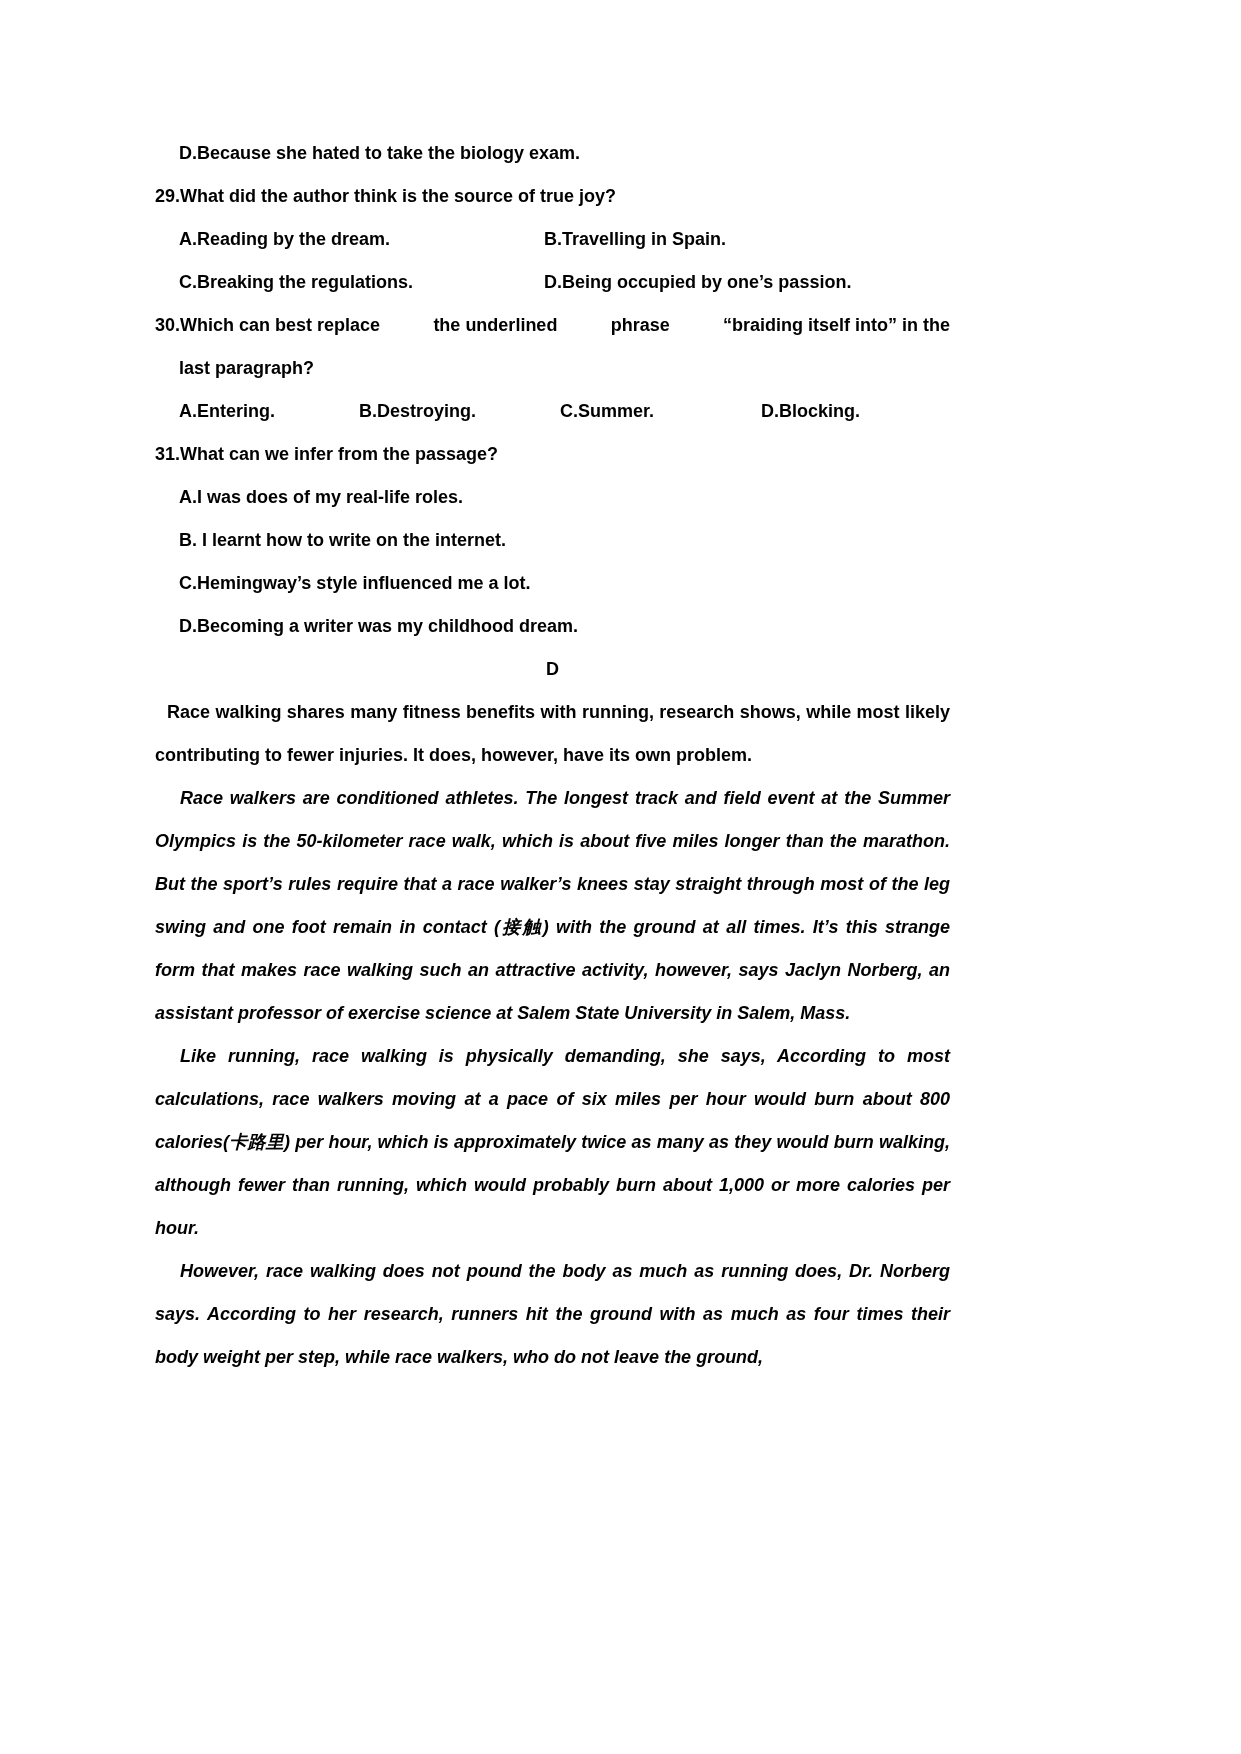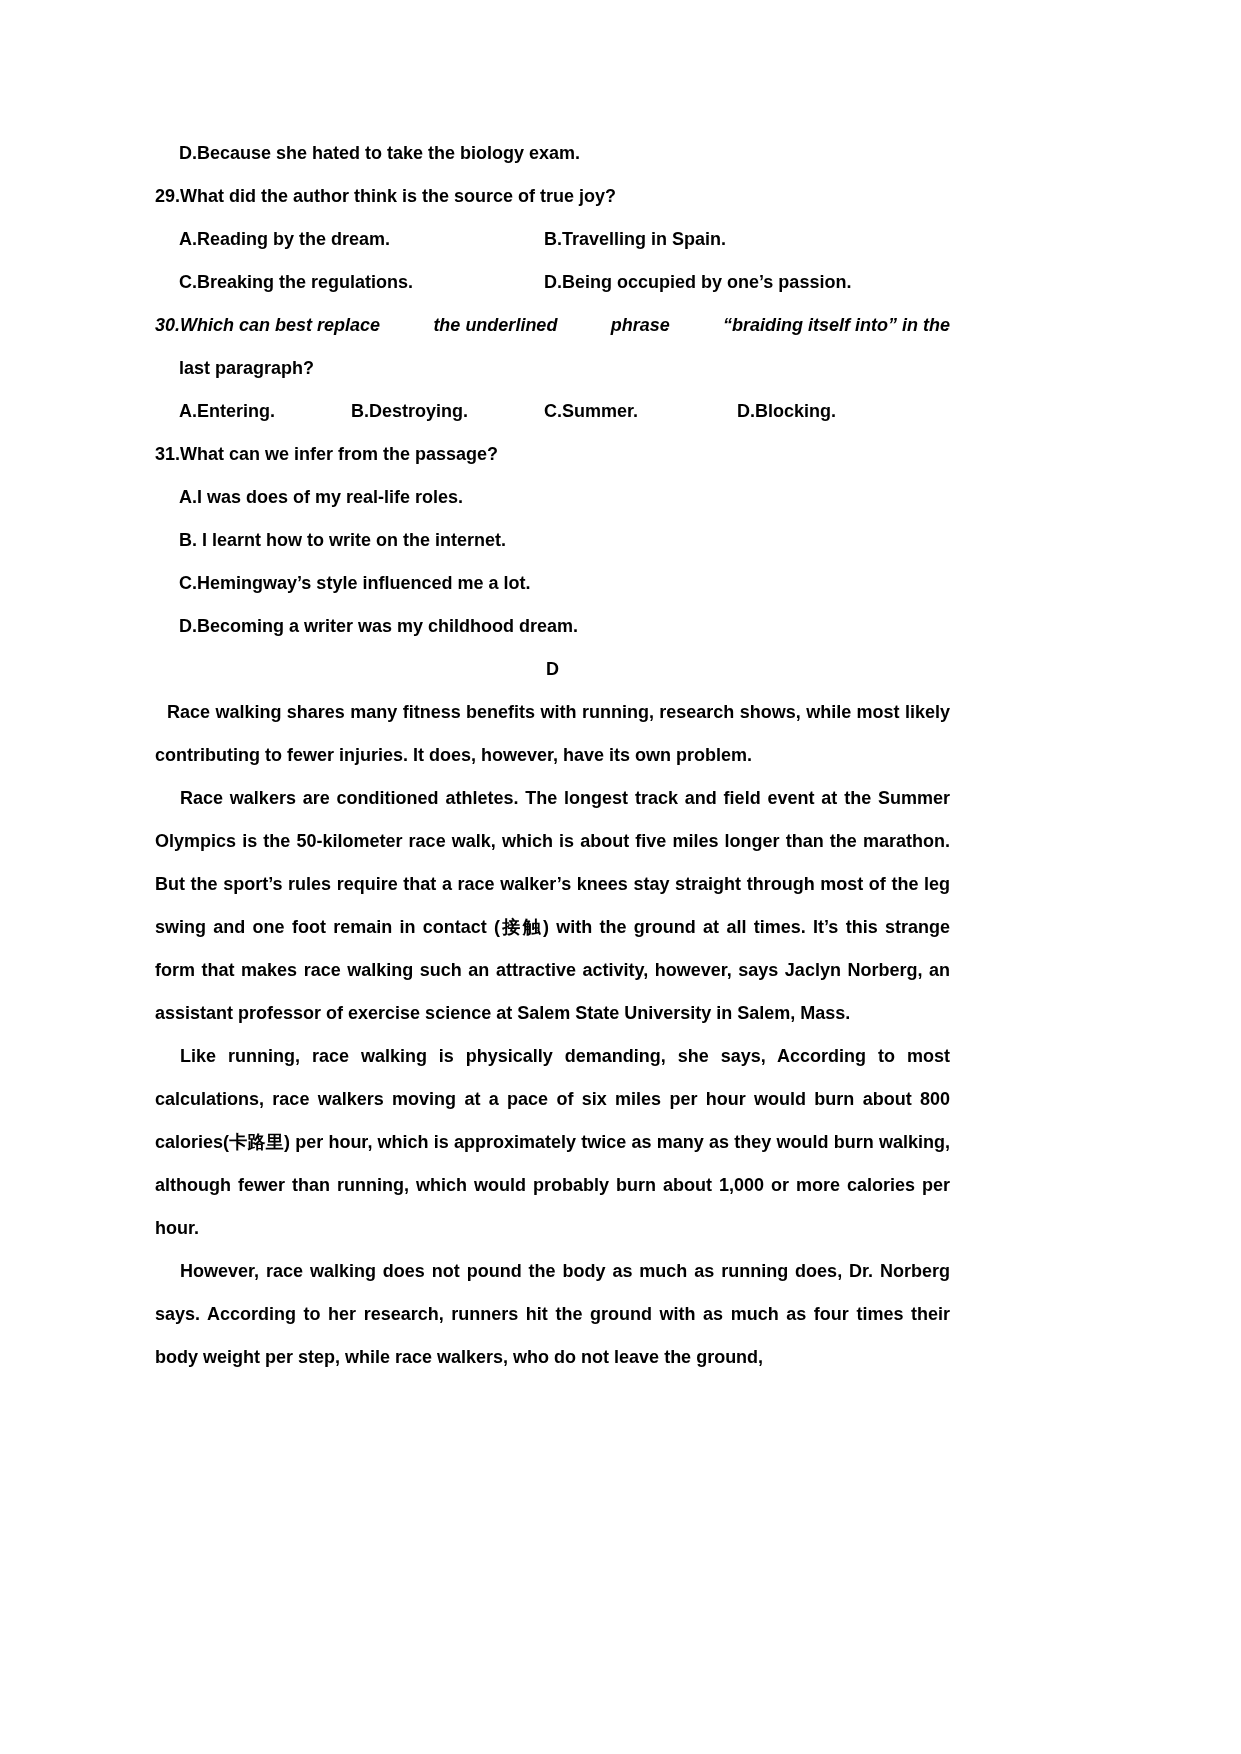--- a/index.html
+++ b/index.html
@@ -27,35 +27,35 @@
   .opt2 {
     display: grid;
     grid-template-columns: 365px 1fr;
     padding-left: 24px;
   }
   
   .opt4 {
     display: grid;
     grid-template-columns: 172px 193px 193px 1fr;
     padding-left: 24px;
+    gap: 8px;
   }
   
   .spread {
     display: flex;
     justify-content: space-between;
     white-space: nowrap;
-    font-style: italic;
   }
   .center { text-align: center; }
   p.para {
     margin: 0;
     text-align: justify;
   }
   .indent-sm { text-indent: 12px; }
-  .indent-md { text-indent: 25px; }
+  .indent-md { text-indent: 25px; font-style: italic; }
 </style>
 </head>
 <body>
 
 <div class="page">
 
   <p class="line ind">D.Because she hated to take the biology exam.</p>
 
   <p class="line">29.What did the author think is the source of true joy?</p>
 

